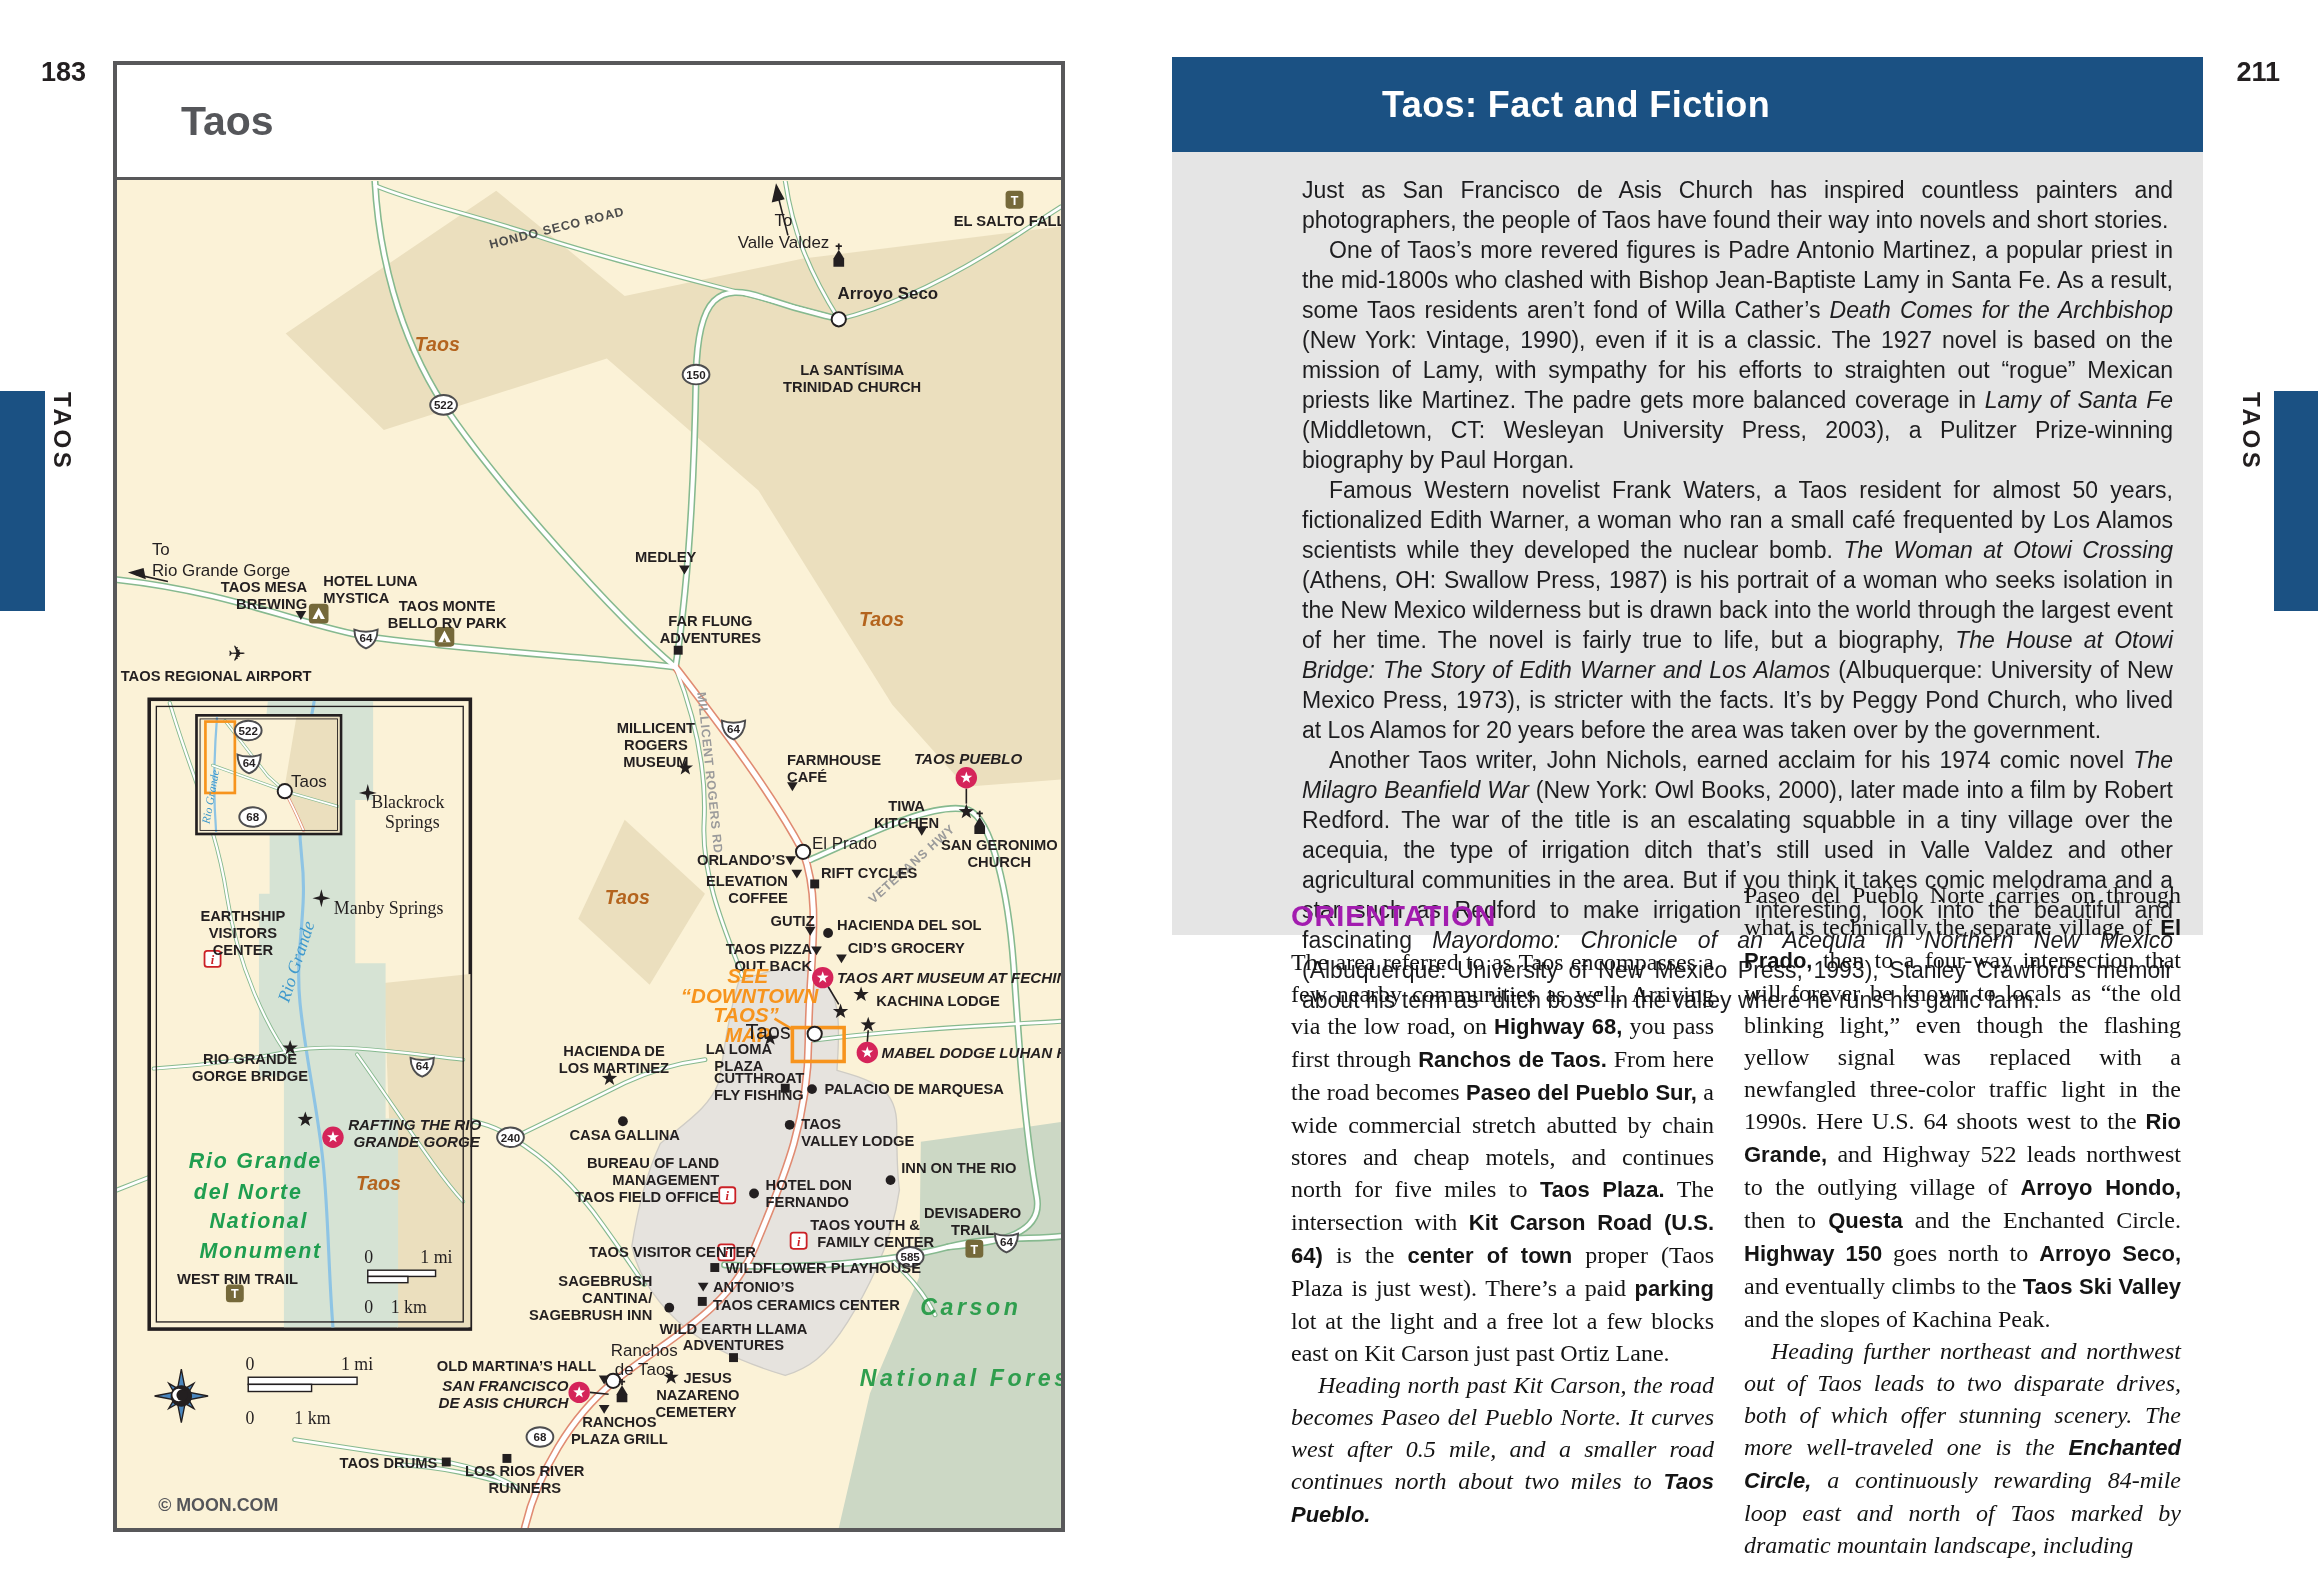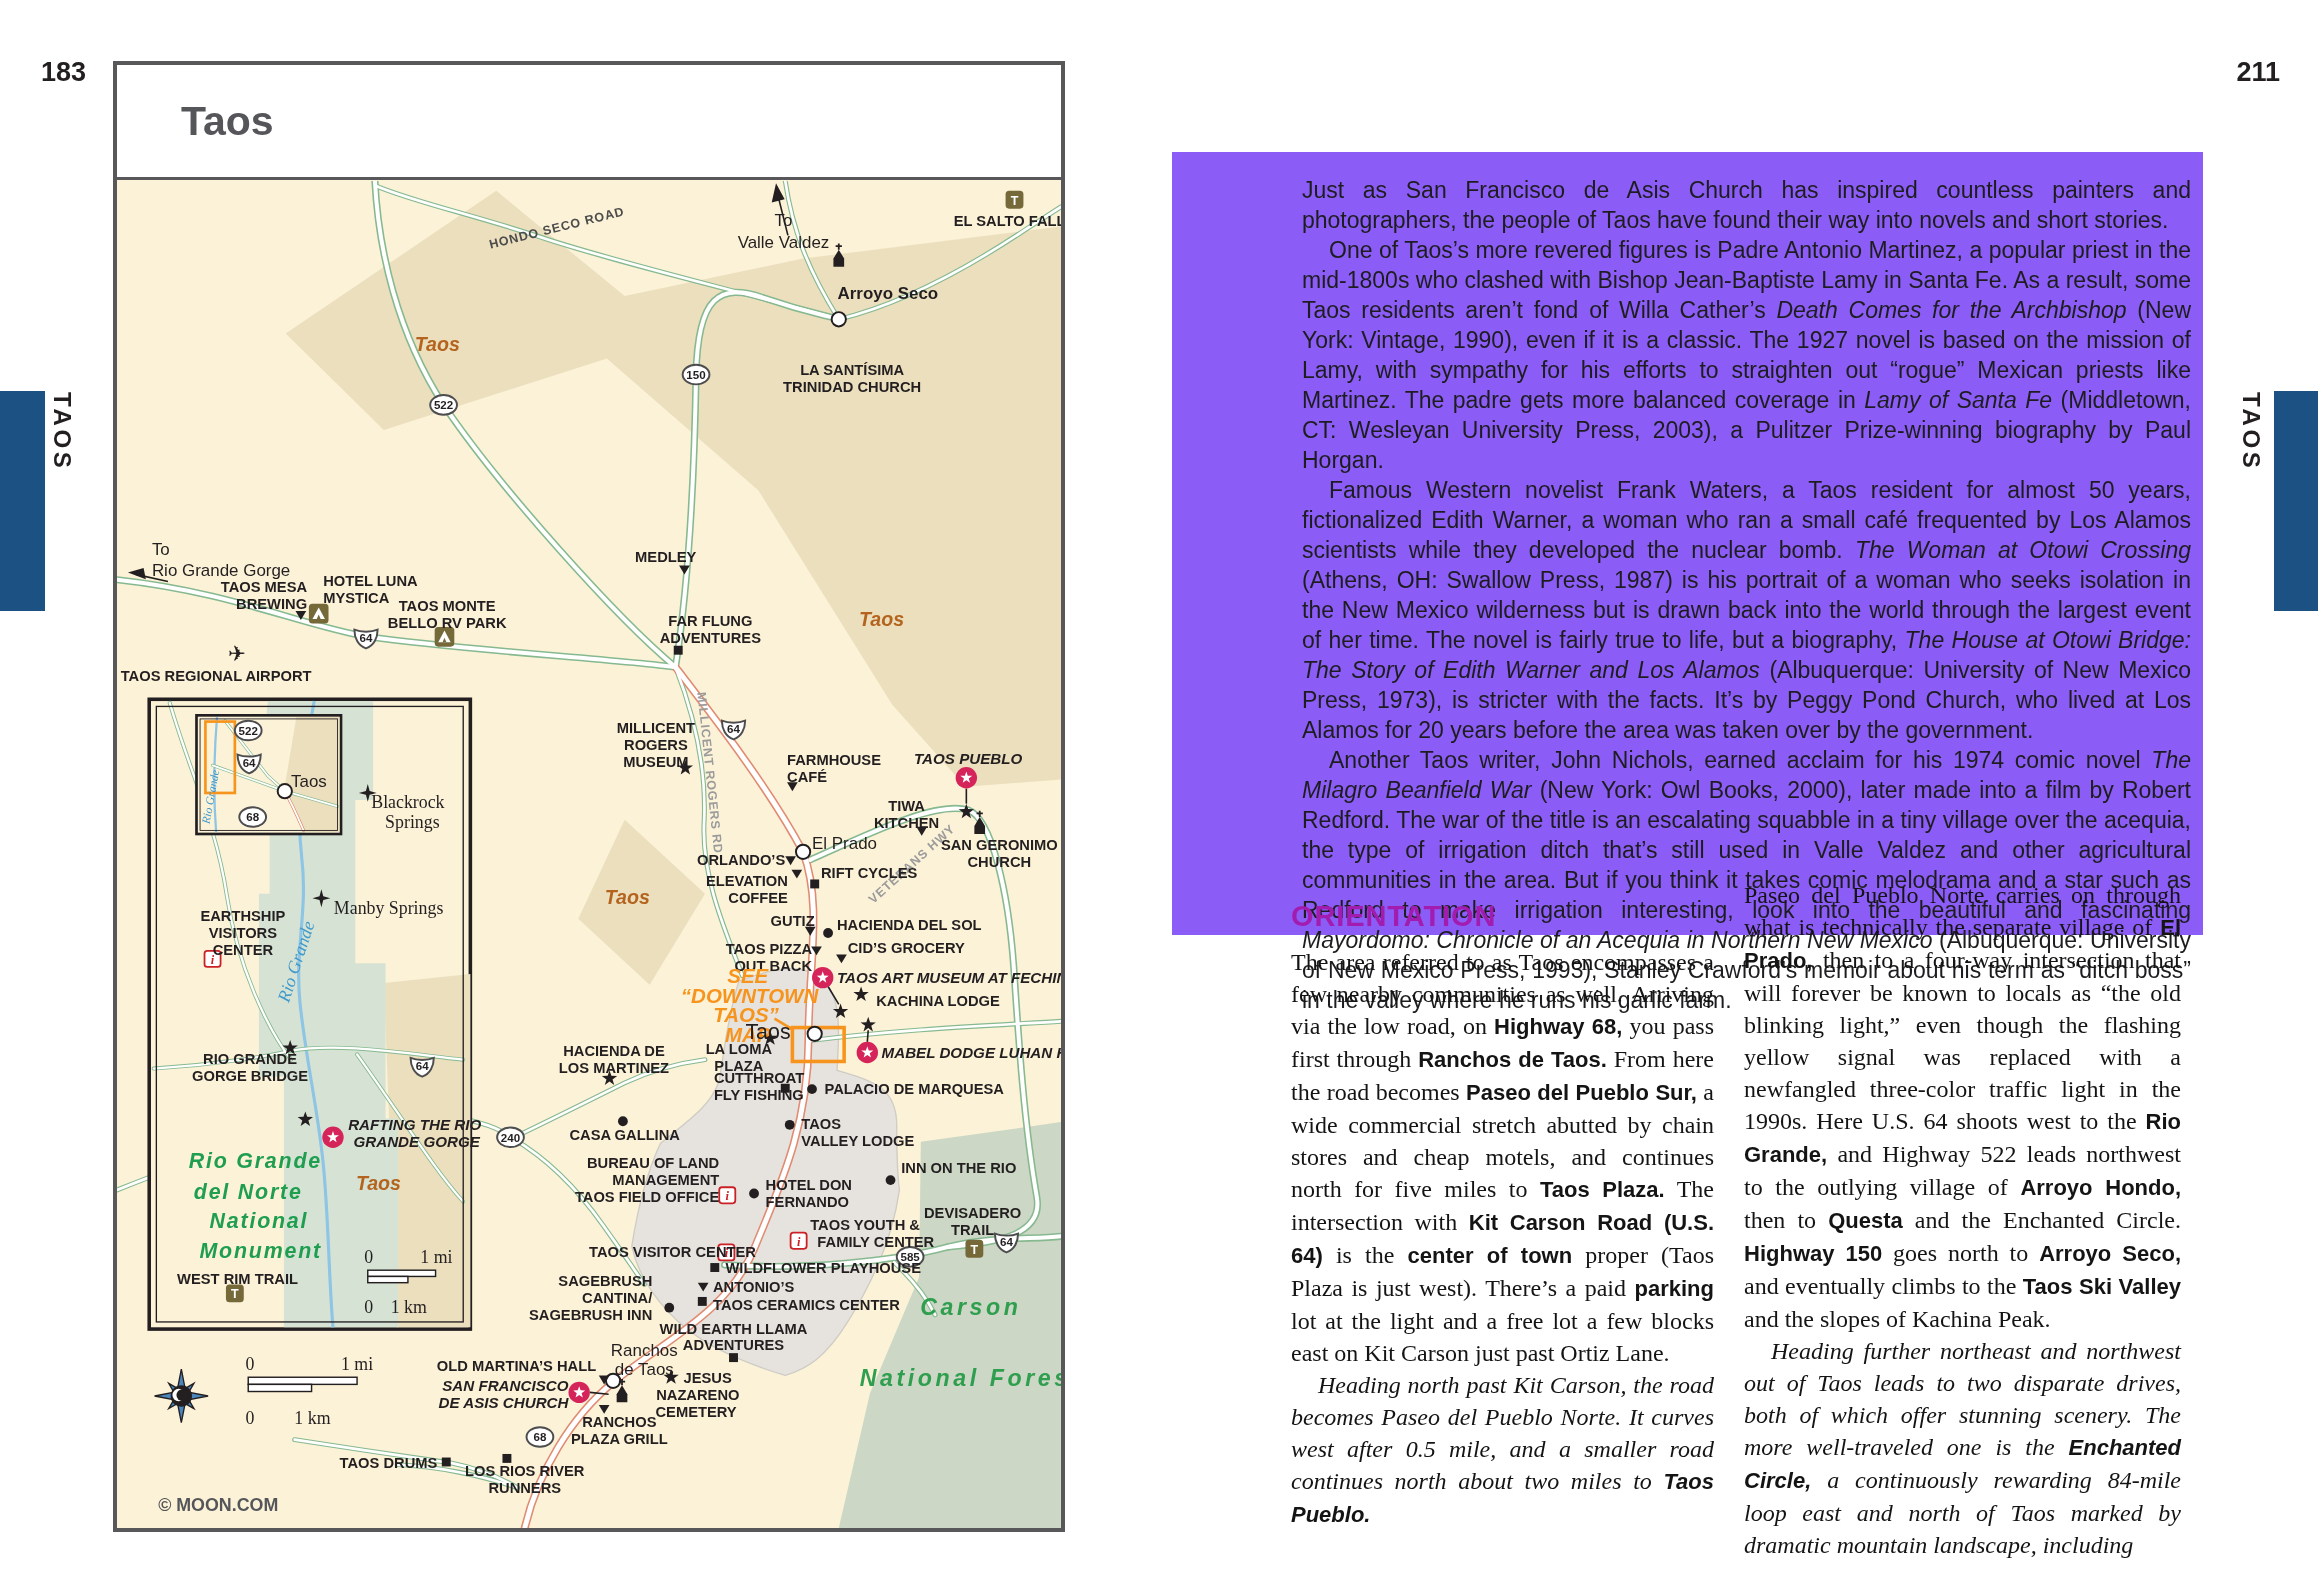--- a/index.html
+++ b/index.html
@@ -32,22 +32,22 @@
   .lb-rdd{font:bold 14px "Liberation Sans",sans-serif;fill:#4c4c4c;letter-spacing:1px;}
   .lb-see{font:italic bold 23px "Liberation Sans",sans-serif;fill:#f7941d;}
   .lb-cr{font:bold 20px "Liberation Sans",sans-serif;fill:#55565a;}
   .lb-riv{font:italic 20px "Liberation Serif",serif;fill:#3f99cc;}
   .lb-rivm{font:italic 13px "Liberation Serif",serif;fill:#3f99cc;}
   
   .factbar{left:1172px;top:57px;width:1031px;height:95px;background:#1b5183;
            display:flex;align-items:center;}
   .factbar-title{font:bold 36px "Liberation Sans",sans-serif;color:#ffffff;padding-left:210px;
                  letter-spacing:0.4px;}
-  .factbody{left:1172px;top:152px;width:1031px;height:783px;background:#8b5cf6;
-            padding:23px 12px 0 130px;box-sizing:border-box;}
+  .factbody{left:1172px;top:152px;width:1031px;height:783px;background:#e5e5e5;
+            padding:23px 30px 0 130px;box-sizing:border-box;}
   .factbody p{margin:0;font:23px/30px "Liberation Sans",sans-serif;color:#1d1d1f;
               text-align:justify;}
   .factbody p.ind{text-indent:27px;}
   .factbody .b{font-weight:normal;}
   .factbody .i{font-style:italic;}
   
   .cols{left:1291px;top:879px;width:890px;display:flex;gap:30px;}
   .col{font:24px/32px "Liberation Serif",serif;color:#141414;text-align:justify;}
   .col-l{width:423px;} .col-r{width:437px;}
   .col p{margin:0;}
@@ -563,20 +563,23 @@
           <text x="413" y="1414" text-anchor="middle" class="lb-ser">0</text>
           <text x="489" y="1414" text-anchor="middle" class="lb-ser">1 mi</text>
           <text x="413" y="1470" text-anchor="middle" class="lb-ser">0</text>
           <text x="458" y="1470" text-anchor="middle" class="lb-ser">1 km</text>
           <text x="346" y="880" text-anchor="middle" class="lb-town">Taos</text>
           <text x="240" y="892" text-anchor="middle" class="lb-rivm" transform="rotate(-80 240 892)">Rio Grande</text>
         </g>
     </svg>
   </div>
 
+  <div class="abs factbar">
+    <div class="factbar-title">Taos: Fact and Fiction</div>
+  </div>
   <div class="abs factbody">
     <p><span>Just as San Francisco de Asis Church has inspired countless painters and photographers, the people of Taos have found their way into novels and short stories.</span></p>
     <p class="ind"><span>One of Taos’s more revered figures is </span><span class="b">Padre Antonio Martinez,</span><span> a popular priest in the mid-1800s who clashed with </span><span class="b">Bishop Jean-Baptiste Lamy</span><span> in Santa Fe. As a result, some Taos residents aren’t fond of Willa Cather’s </span><span class="i">Death Comes for the Archbishop</span><span> (New York: Vintage, 1990), even if it is a classic. The 1927 novel is based on the mission of Lamy, with sympathy for his efforts to straighten out “rogue” Mexican priests like Martinez. The padre gets more balanced coverage in </span><span class="i">Lamy of Santa Fe</span><span> (Middletown, CT: Wesleyan University Press, 2003), a Pulitzer Prize-winning biography by Paul Horgan.</span></p>
     <p class="ind"><span>Famous Western novelist Frank Waters, a Taos resident for almost 50 years, fictionalized </span><span class="b">Edith Warner,</span><span> a woman who ran a small café frequented by Los Alamos scientists while they developed the nuclear bomb. </span><span class="i">The Woman at Otowi Crossing</span><span> (Athens, OH: Swallow Press, 1987) is his portrait of a woman who seeks isolation in the New Mexico wilderness but is drawn back into the world through the largest event of her time. The novel is fairly true to life, but a biography, </span><span class="i">The House at Otowi Bridge: The Story of Edith Warner and Los Alamos</span><span> (Albuquerque: University of New Mexico Press, 1973), is stricter with the facts. It’s by Peggy Pond Church, who lived at Los Alamos for 20 years before the area was taken over by the government.</span></p>
     <p class="ind"><span>Another Taos writer, </span><span class="b">John Nichols,</span><span> earned acclaim for his 1974 comic novel </span><span class="i">The Milagro Beanfield War</span><span> (New York: Owl Books, 2000), later made into a film by Robert Redford. The war of the title is an escalating squabble in a tiny village over the acequia, the type of irrigation ditch that’s still used in Valle Valdez and other agricultural communities in the area. But if you think it takes comic melodrama and a star such as Redford to make irrigation interesting, look into the beautiful and fascinating </span><span class="i">Mayordomo: Chronicle of an Acequia in Northern New Mexico</span><span> (Albuquerque: University of New Mexico Press, 1993), </span><span class="b">Stanley Crawford</span><span>’s memoir about his term as “ditch boss” in the valley where he runs his garlic farm.</span></p>
   </div>
 
   <div class="abs cols">
     <div class="col col-l">
       <div class="orient-h">ORIENTATION</div>

